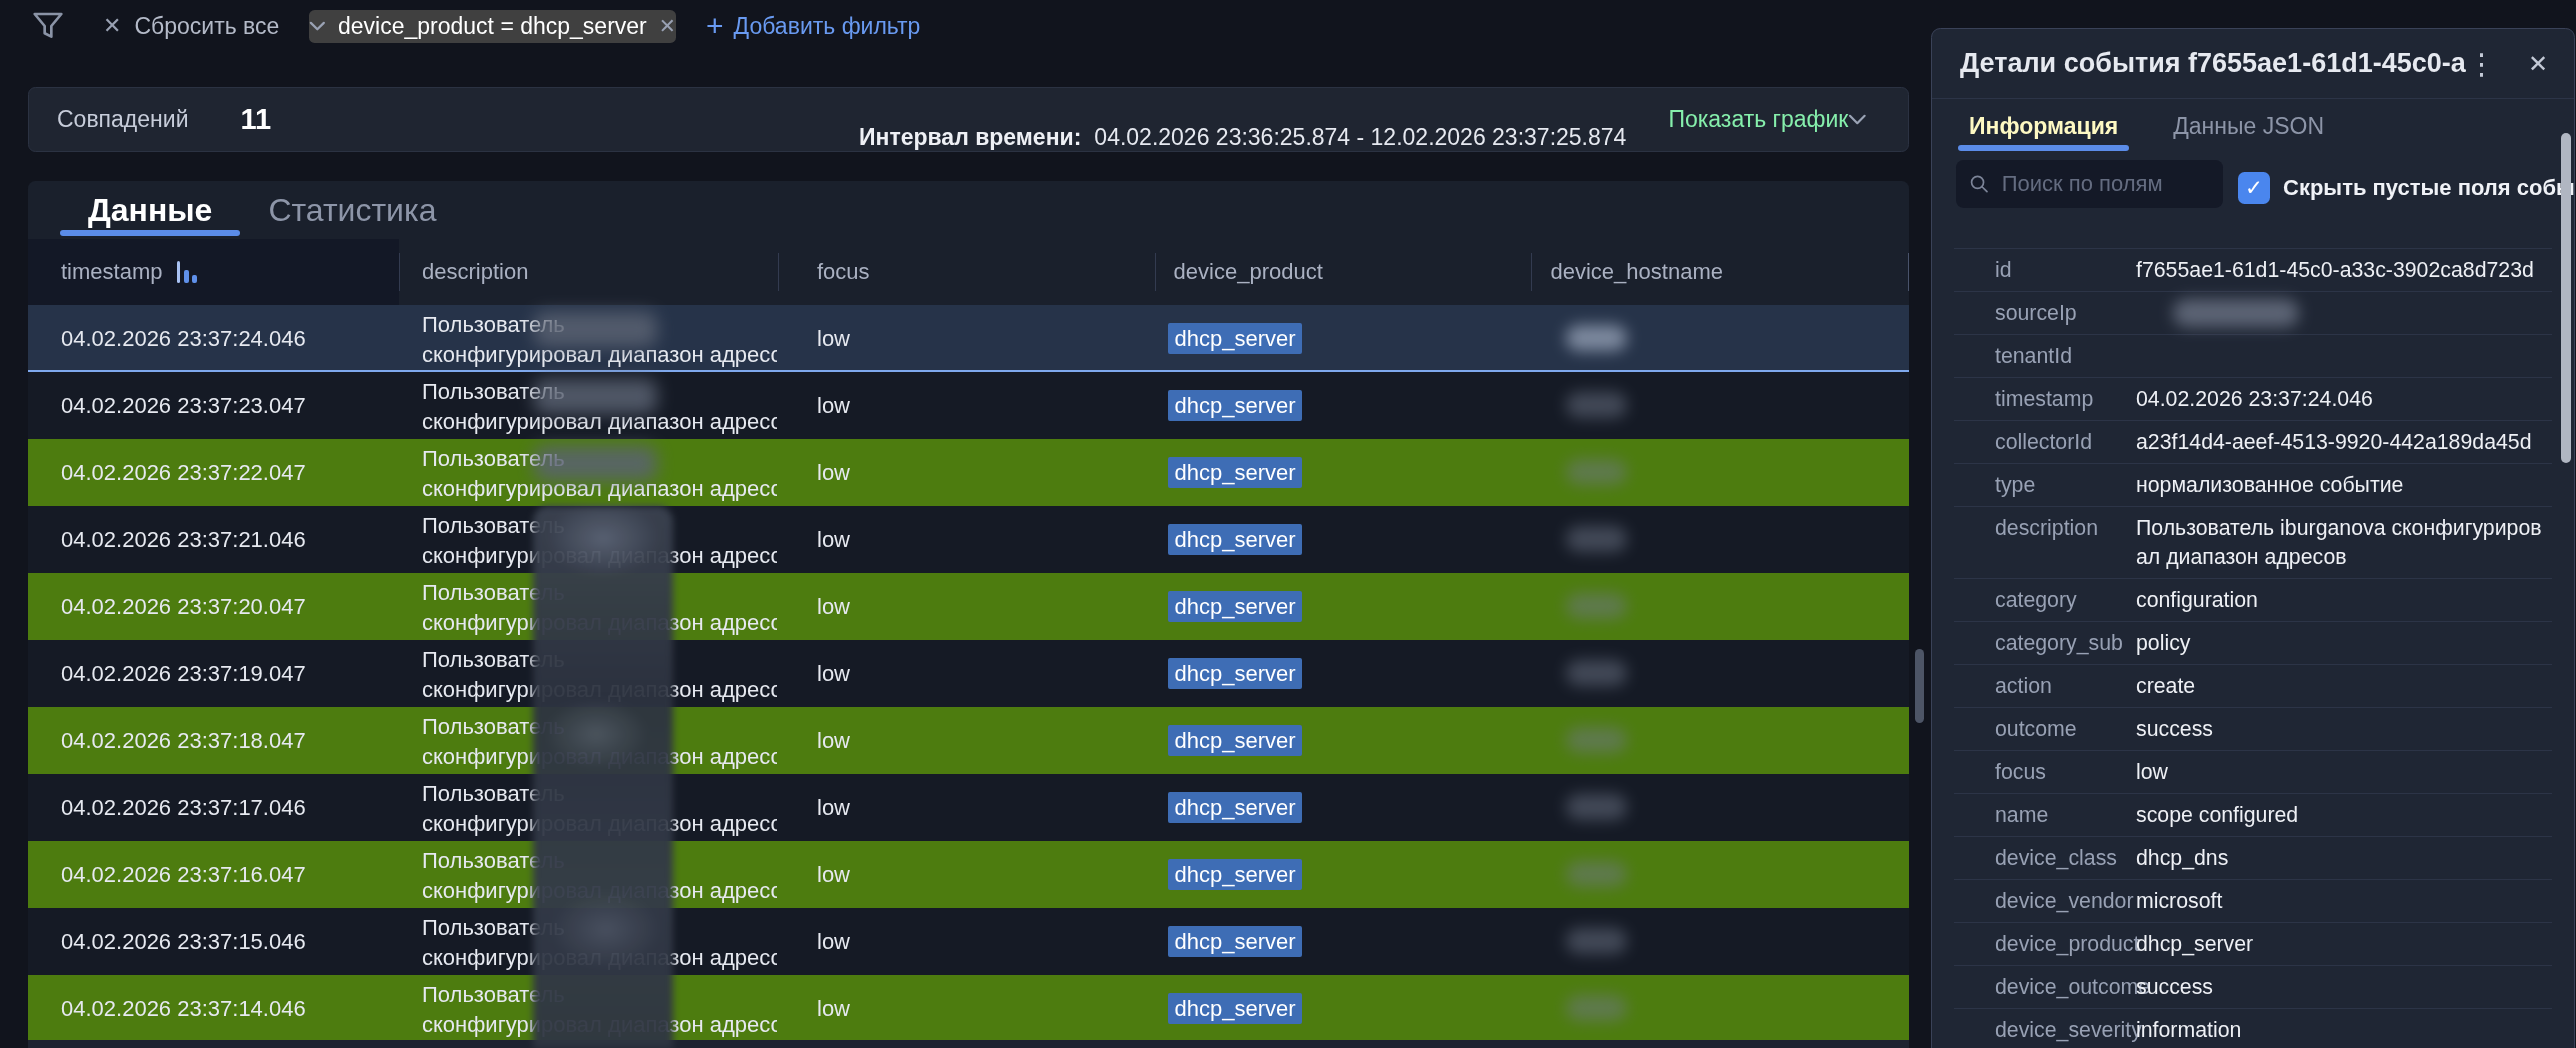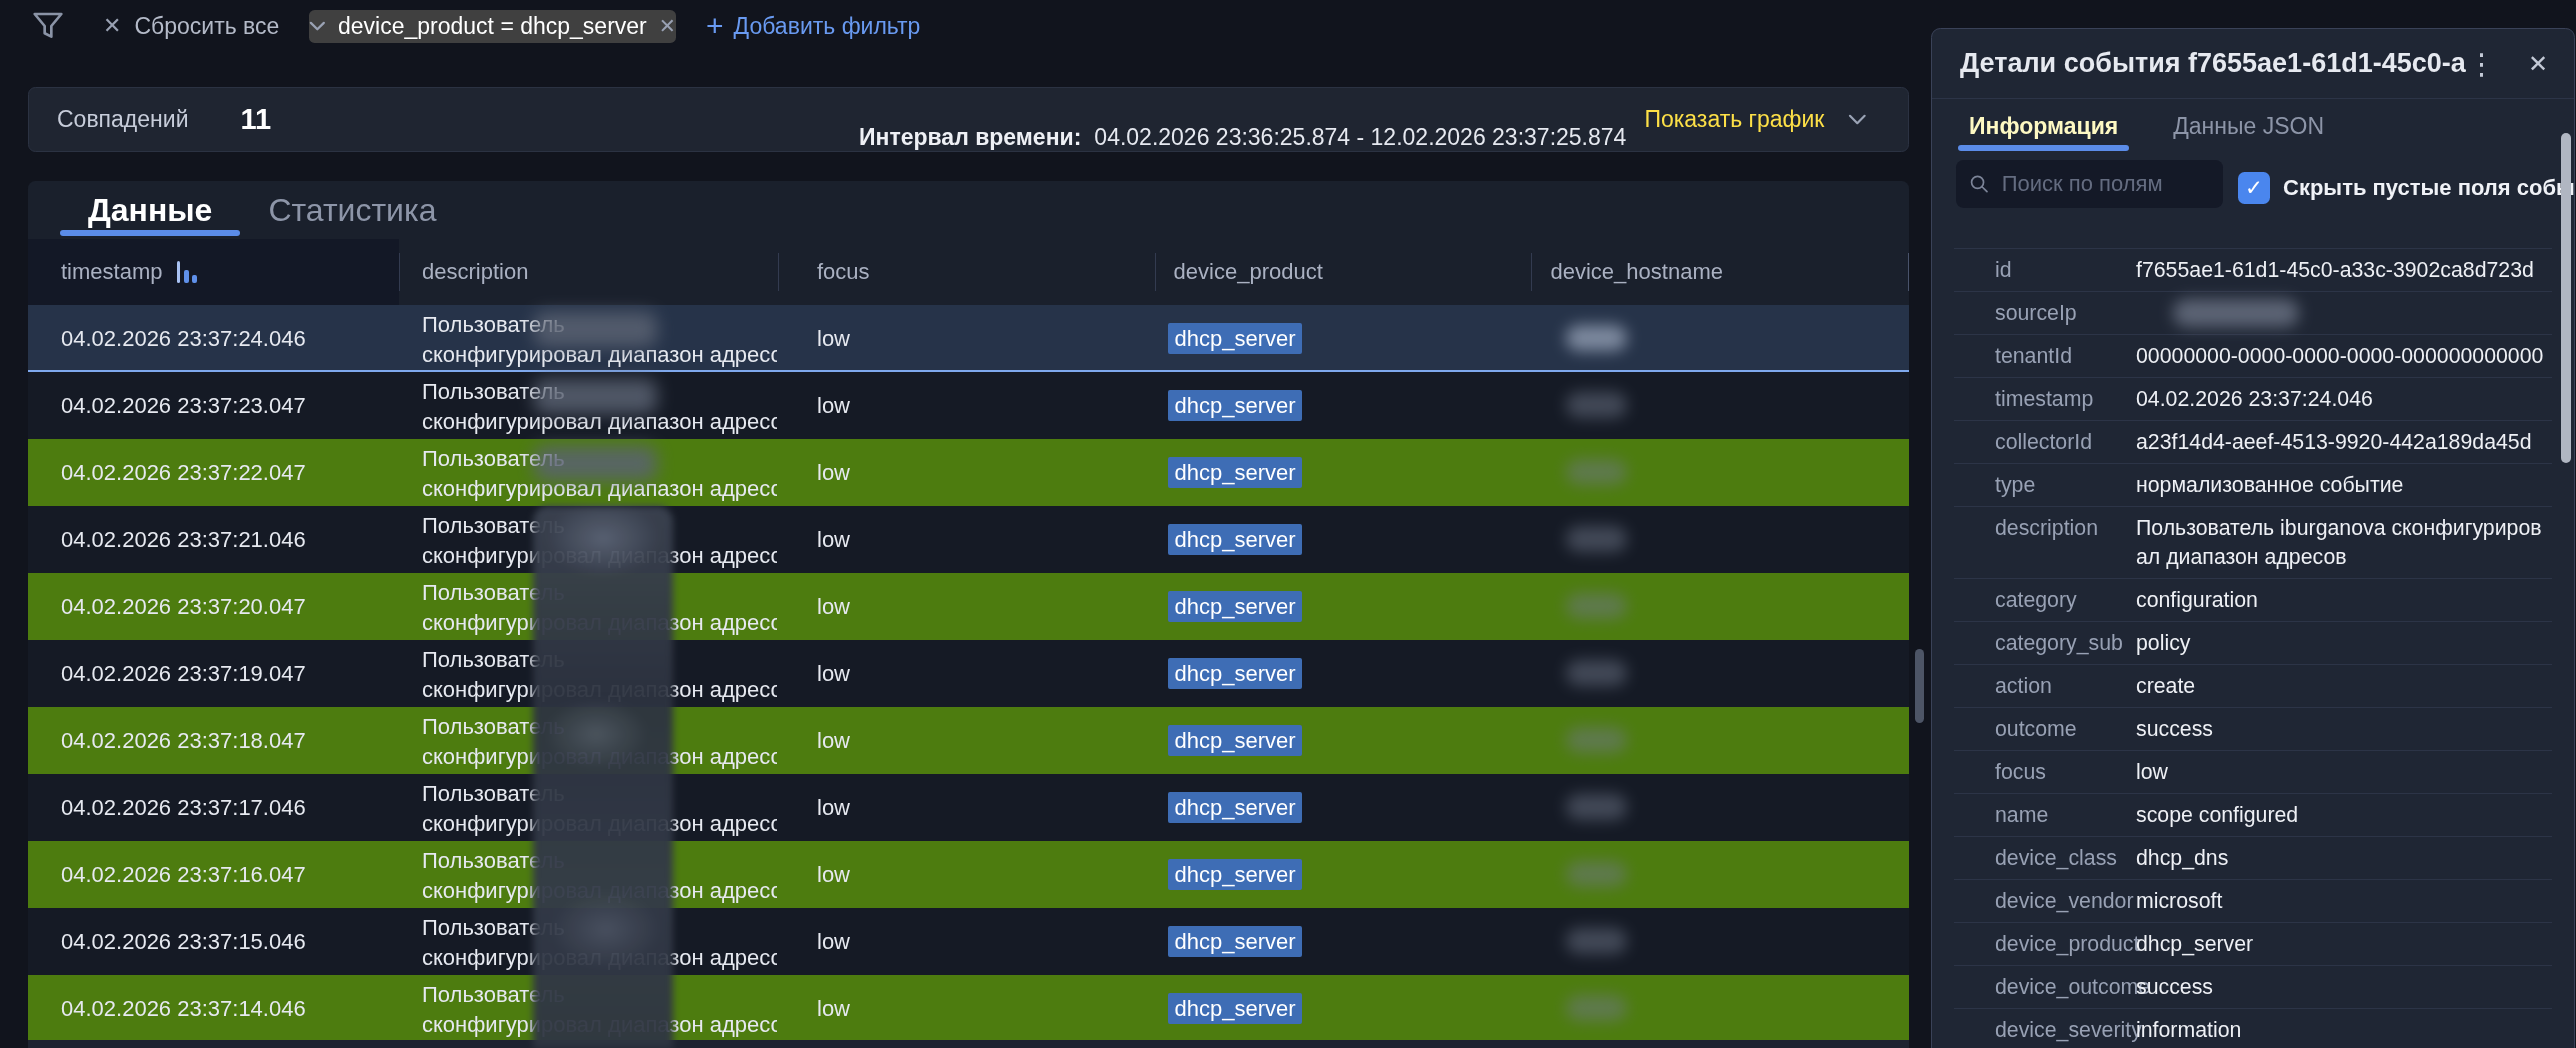--- a/index.html
+++ b/index.html
@@ -19,21 +19,21 @@
 
   
   .summarybar{position:absolute;left:28px;top:87px;width:1881px;height:65px;background:#1f2531;
     border:0.9px solid #2b3242;border-radius:7.4px;box-sizing:border-box;}
   .matches{position:absolute;left:28px;top:0;height:100%;display:flex;align-items:center;gap:22px;}
   .mlabel{font-size:23px;color:#c7cdda;}
   .mcount{font-size:29px;font-weight:700;color:#ffffff;margin-left:30px;}
   .interval{position:absolute;left:830px;top:0;height:100%;display:flex;align-items:flex-end;gap:13px;font-size:23px;}
   .ilabel{font-weight:700;color:#eef0f5;}
   .ivalue{color:#e6e9f0;}
-  .show-chart{position:absolute;right:41px;top:0;height:100%;display:flex;align-items:center;gap:24px;color:#fde047;font-size:23px;cursor:pointer;}
+  .show-chart{position:absolute;right:41px;top:0;height:100%;display:flex;align-items:center;gap:0;color:#86efac;font-size:23px;cursor:pointer;}
 
   
   .card{position:absolute;left:28px;top:181px;width:1881px;height:867px;background:#1a202c;border-radius:7.4px 7.4px 0 0;overflow:hidden;}
   .tabs{position:absolute;top:0;left:0;height:58px;display:flex;padding-left:32px;}
   .tab{position:relative;height:100%;display:flex;align-items:center;padding:0 28px;font-size:32px;color:#8d95a8;cursor:pointer;}
   .tab.active{color:#ffffff;font-weight:700;}
   .tab .underline{position:absolute;left:0;bottom:2.8px;width:100%;height:6.5px;border-radius:3.7px;background:#5b8ce8;}
 
   .thead{position:absolute;top:58px;left:0;width:100%;height:66px;}
   .th{position:absolute;top:0;height:100%;display:flex;align-items:center;font-size:22px;color:#aab1c2;box-sizing:border-box;}
@@ -428,21 +428,20 @@
 
   <div class="frow">
     <div class="flabel">sourceIp</div>
     <div class="fval">
             <span class="src-blob"></span>
           </div>
   </div>
 
   <div class="frow">
     <div class="flabel">tenantId</div>
-    <div class="fval">00000000-0000-0000-0000-000000000000</div>
   </div>
 
   <div class="frow">
     <div class="flabel">timestamp</div>
     <div class="fval">04.02.2026 23:37:24.046</div>
   </div>
 
   <div class="frow">
     <div class="flabel">collectorId</div>
     <div class="fval">a23f14d4-aeef-4513-9920-442a189da45d</div>

